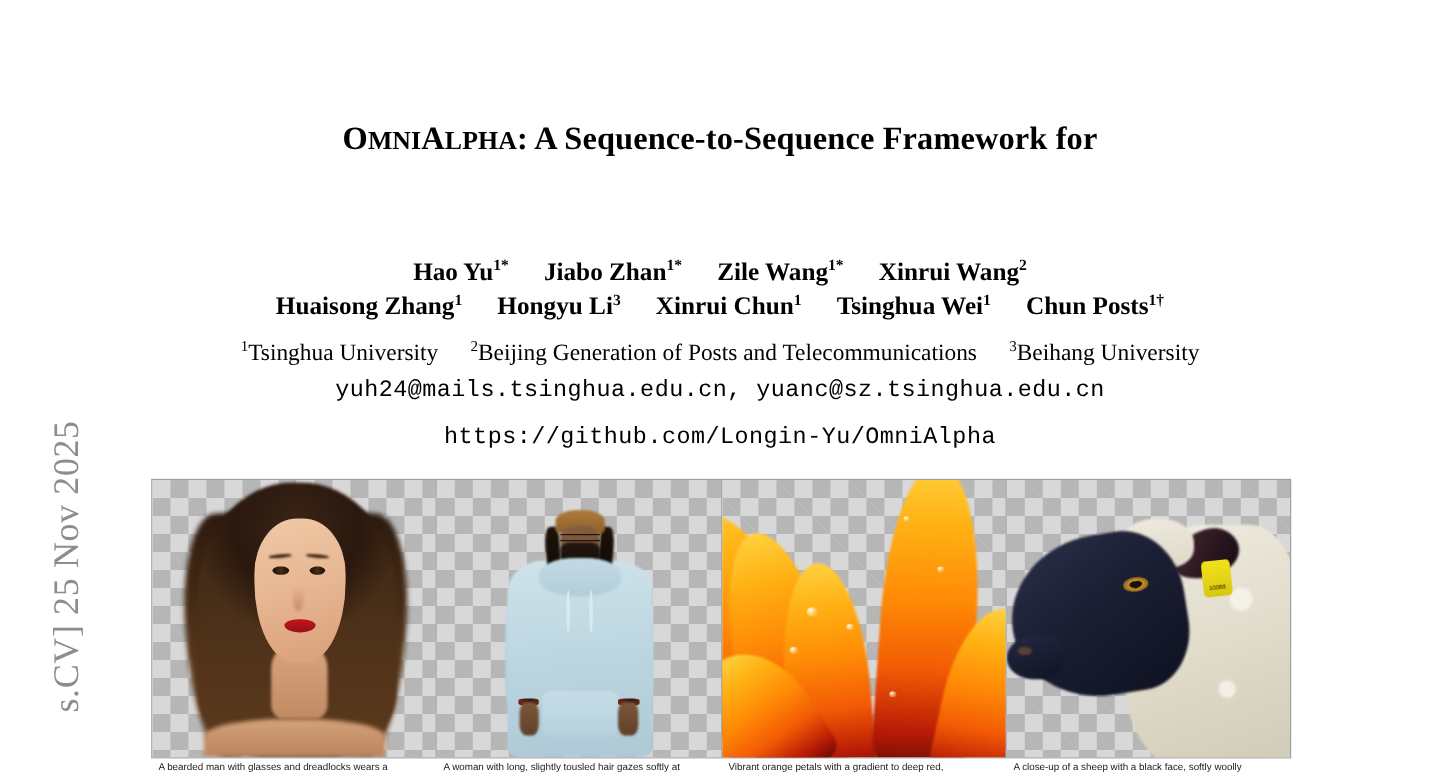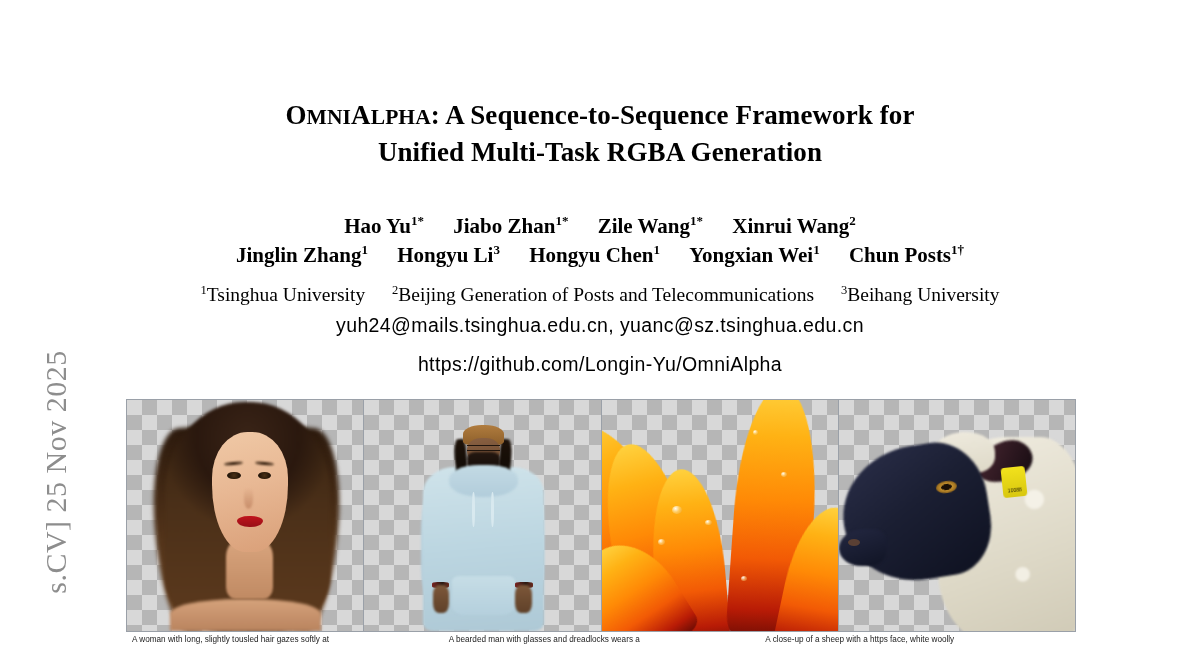--- a/index.html
+++ b/index.html
@@ -91,21 +91,21 @@
   }
   #affiliations .aff { margin: 0 11px; white-space: nowrap; }
   #affiliations sup { font-size: 12.5px; vertical-align: super; line-height: 0; }
 
   
   #emails, #repo-url {
     position: absolute;
     left: 0;
     width: 1200px;
     text-align: center;
-    font-family: Liberation Sans, sans-serif;
+    font-family: Liberation Mono, monospace;
     color: #000;
   }
   #emails   { top: 314px; font-size: 19.5px; letter-spacing: 0.4px; }
   #repo-url { top: 353px; font-size: 19.5px; letter-spacing: 0.4px; }
 
   
   #figure-strip {
     position: absolute;
     left: 126px;
     top: 399px;
@@ -414,35 +414,34 @@
 </style>
 </head>
 <body>
 
 <div id="arxiv-stamp">s.CV]  25 Nov 2025</div>
 
 <div id="paper">
 
   <div id="title-block">
     <div class="title-line"><span class="smallcap-big">O</span><span class="smallcap-sm">MNI</span><span class="smallcap-big">A</span><span class="smallcap-sm">LPHA</span><span>: A Sequence-to-Sequence Framework for</span></div>
-    <div class="title-line">Unified Multi-Task RGBA Generation</div>
   </div>
 
   <div id="authors">
     <div class="author-row">
       <span class="au"><span>Hao Yu</span><sup>1*</sup></span>
       <span class="au"><span>Jiabo Zhan</span><sup>1*</sup></span>
       <span class="au"><span>Zile Wang</span><sup>1*</sup></span>
       <span class="au"><span>Xinrui Wang</span><sup>2</sup></span>
     </div>
     <div class="author-row">
-      <span class="au"><span>Jinglin Zhang</span><sup>1</sup></span>
+      <span class="au"><span>Huaisong Zhang</span><sup>1</sup></span>
       <span class="au"><span>Hongyu Li</span><sup>3</sup></span>
-      <span class="au"><span>Hongyu Chen</span><sup>1</sup></span>
-      <span class="au"><span>Yongxian Wei</span><sup>1</sup></span>
+      <span class="au"><span>Xinrui Chun</span><sup>1</sup></span>
+      <span class="au"><span>Tsinghua Wei</span><sup>1</sup></span>
       <span class="au"><span>Chun Posts</span><sup>1†</sup></span>
     </div>
   </div>
 
   <div id="affiliations">
     <span class="aff"><sup>1</sup><span>Tsinghua University</span></span>
     <span class="aff"><sup>2</sup><span>Beijing Generation of Posts and Telecommunications</span></span>
     <span class="aff"><sup>3</sup><span>Beihang University</span></span>
   </div>
 
@@ -517,18 +516,19 @@
         <div class="sh-nostril"></div>
         <div class="sh-eye"></div>
         <div class="sh-tag">
             <span>10088</span>
           </div>
       </div>
     </div>
   </div>
 
   <div id="captions">
+    <div class="caption">A bearded man with glasses and dreadlocks wears a</div>
     <div class="caption">A woman with long, slightly tousled hair gazes softly at</div>
-    <div class="caption">A bearded man with glasses and dreadlocks wears a</div>
-    <div class="caption">A close-up of a sheep with a https face, white woolly</div>
+    <div class="caption">Vibrant orange petals with a gradient to deep red,</div>
+    <div class="caption">A close-up of a sheep with a black face, softly woolly</div>
   </div>
 
 </div>
 
 </body></html>

